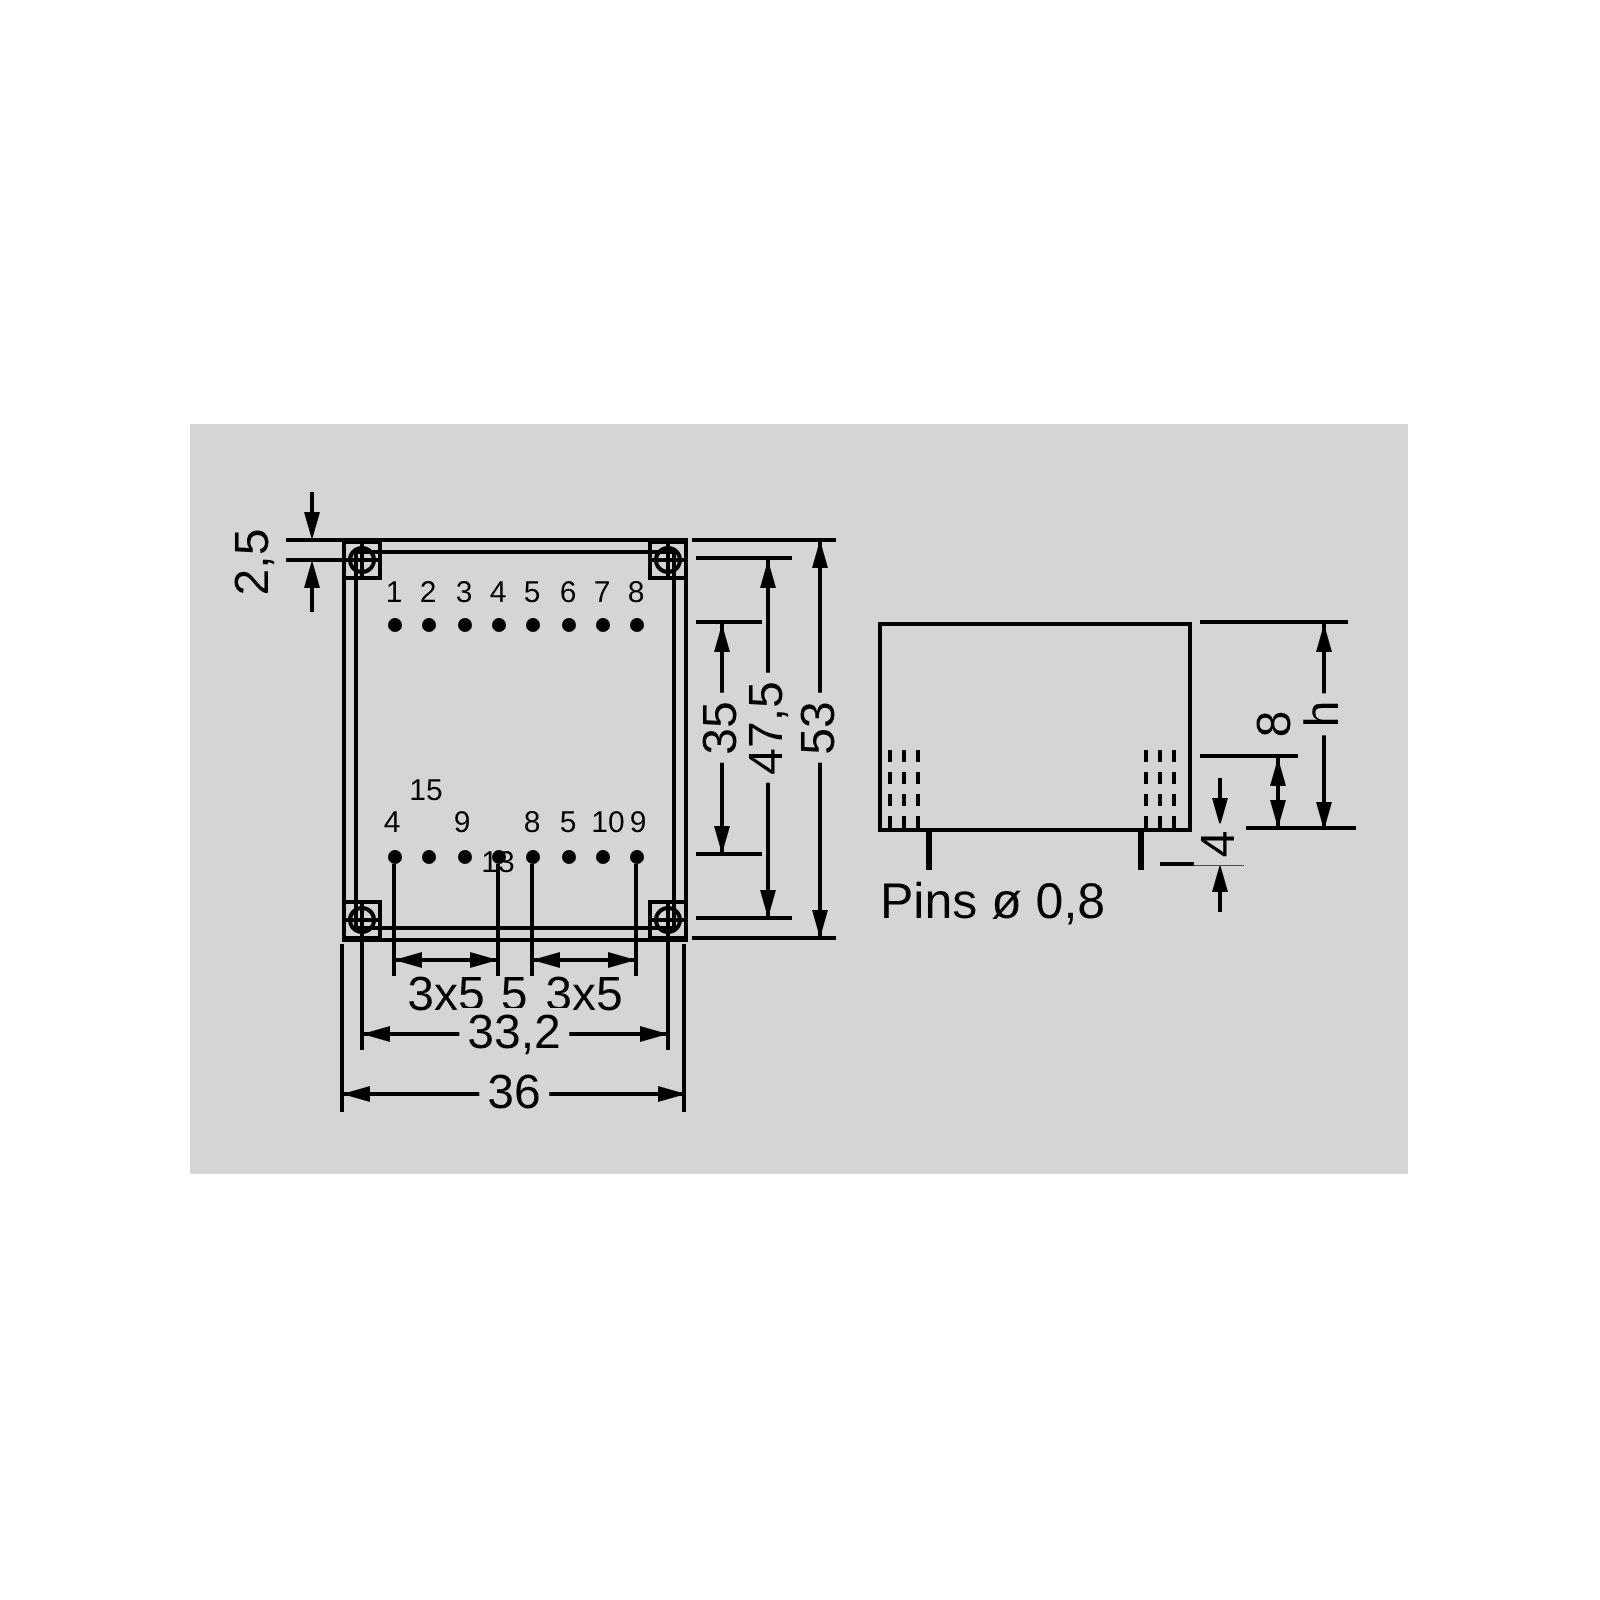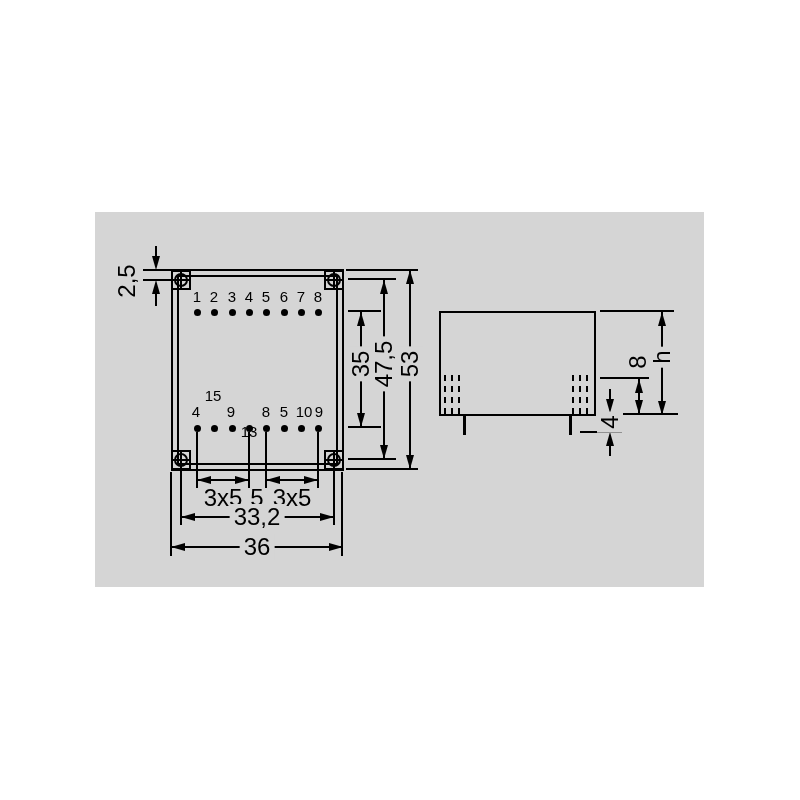--- a/index.html
+++ b/index.html
@@ -150,20 +150,21 @@
   <div class="dash" style="left:444px;top:375px;"></div>
   <div class="dash" style="left:451px;top:375px;"></div>
   <div class="dash" style="left:458px;top:375px;"></div>
   <div class="dash" style="left:572px;top:375px;"></div>
   <div class="dash" style="left:579px;top:375px;"></div>
   <div class="dash" style="left:586px;top:375px;"></div>
 
   <div class="ln" style="left:463px;top:415px;width:3px;height:20px;"></div>
   <div class="ln" style="left:569px;top:415px;width:3px;height:20px;"></div>
 
+  <span class="note" style="left:440px;top:438px;">Pins ø 0,8</span>
 
   <div class="ln" style="left:600px;top:310px;width:74px;height:2px;"></div>
   <div class="ln" style="left:600px;top:377px;width:49px;height:2px;"></div>
   <div class="ln" style="left:600px;top:413px;width:78px;height:2px;"></div>
 
   <div class="ln" style="left:661px;top:312px;width:2px;height:103px;"></div>
   <div class="au" style="left:658px;top:312px;"></div>
   <div class="ad" style="left:658px;top:401px;"></div>
   <span class="dim v bg" style="left:662px;top:357px;">h</span>
 

